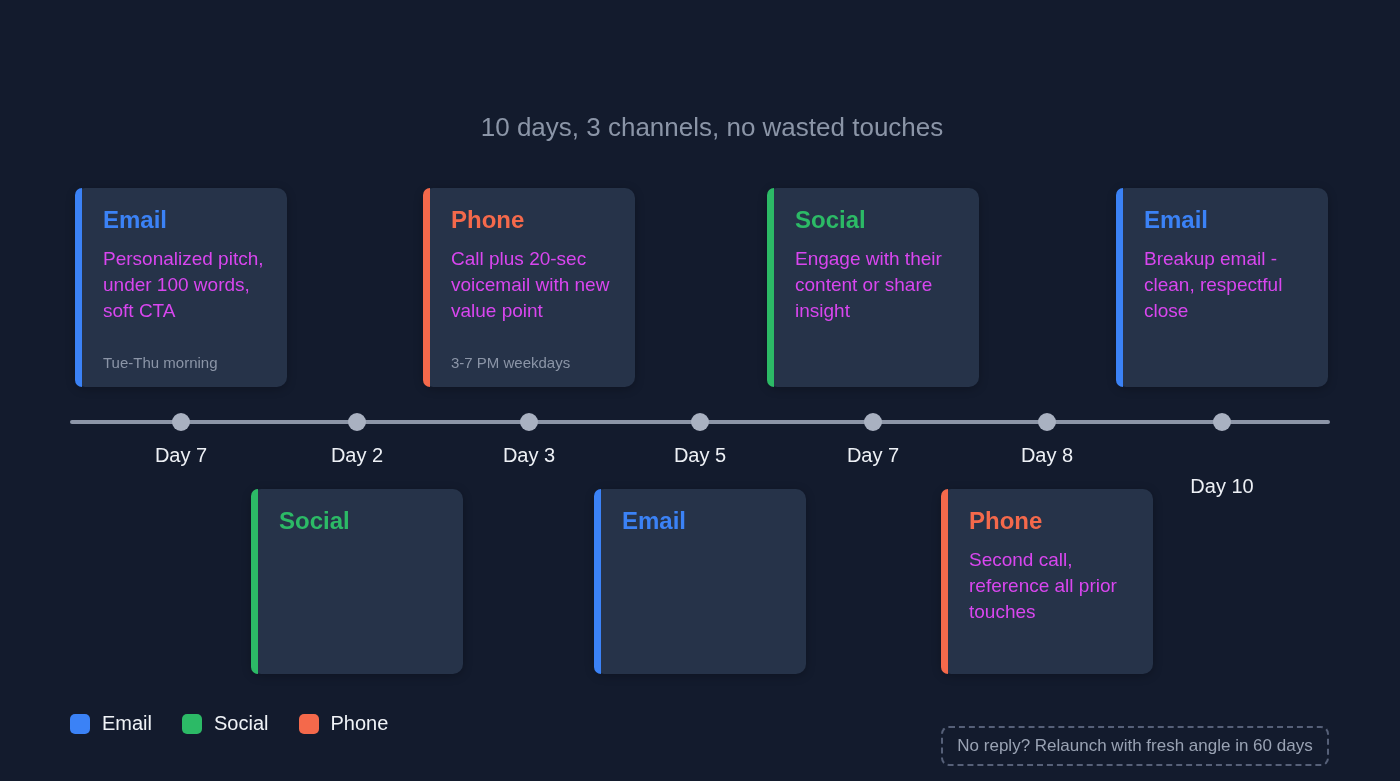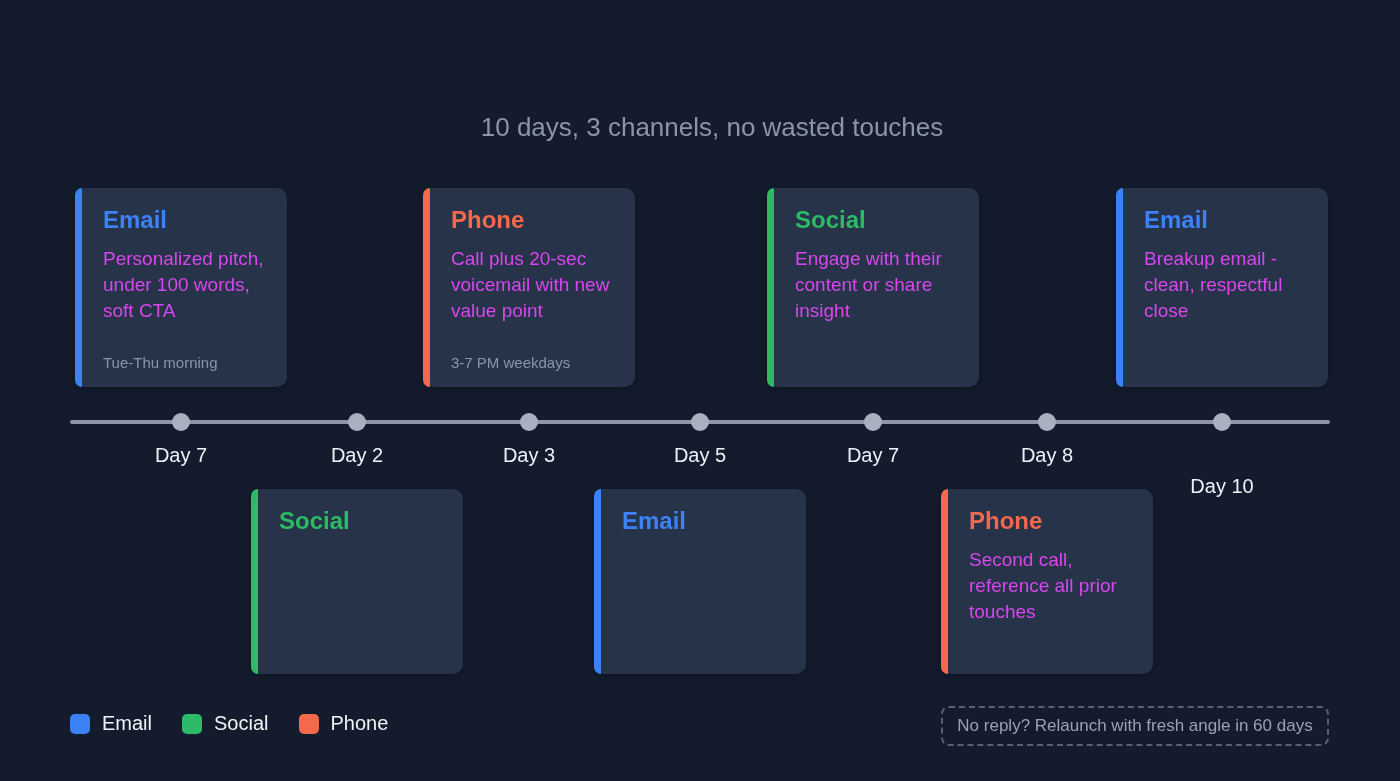--- a/index.html
+++ b/index.html
@@ -63,21 +63,21 @@
     display:flex; gap:30px; align-items:center;
   }
   .legend-item { display:flex; align-items:center; gap:12px; }
   .legend-swatch { width:20px; height:20px; border-radius:5px; }
   .legend-swatch.ch-email  { background: var(--email, #3b82f6); }
   .legend-swatch.ch-social { background: var(--social, #2cba66); }
   .legend-swatch.ch-phone  { background: var(--phone, #f4694b); }
   .legend-label { color:#f0f3f7; font-size:20px; font-weight:500; }
 
   .footer-note {
-    position:absolute; left:941px; top:706px; width:388px; height:40px;
+    position:absolute; left:941px; top:726px; width:388px; height:40px;
     border:2px dashed #566078; border-radius:8px;
     display:flex; align-items:center; justify-content:center;
     color:#99a2b3; font-size:17px;
   }
 </style>
 </head>
 <body>
 
 <div class="stage">
 

